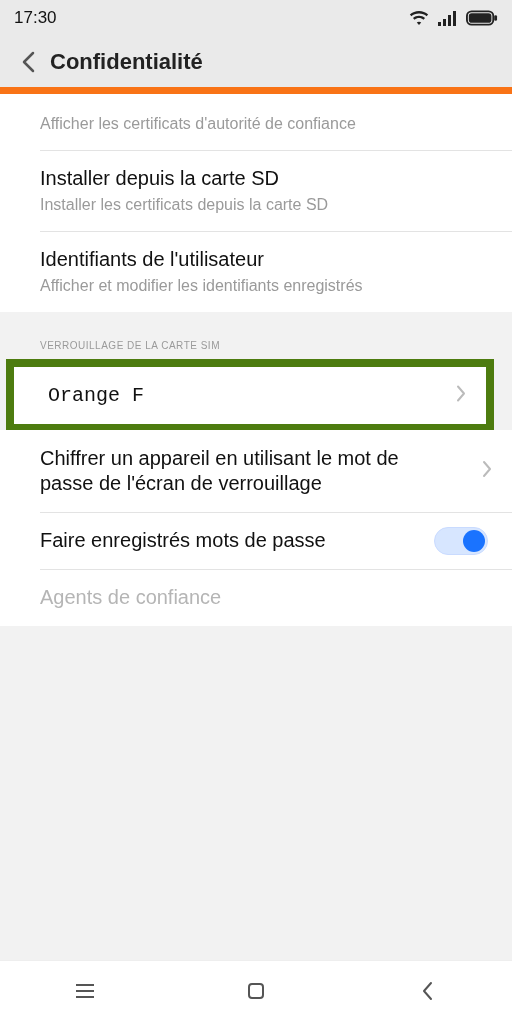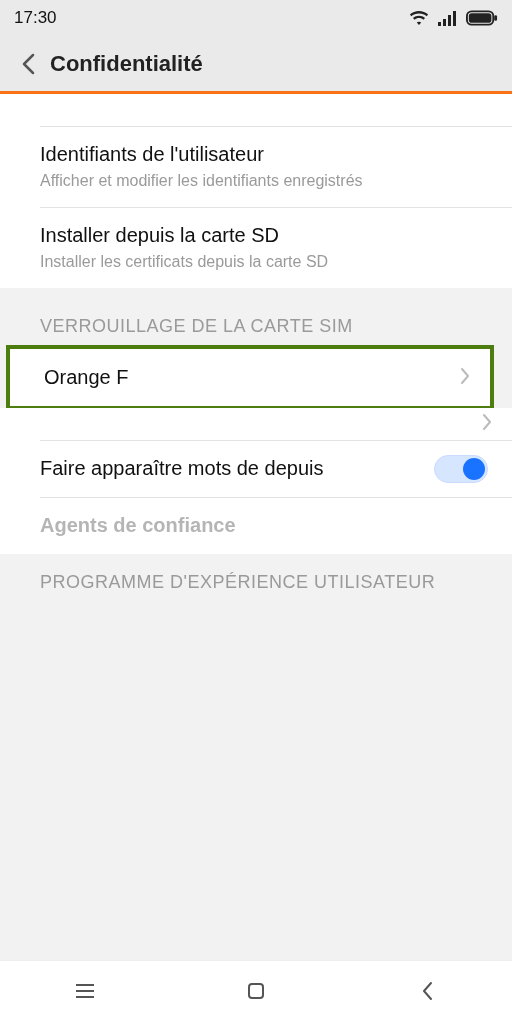--- a/index.html
+++ b/index.html
@@ -3,40 +3,40 @@
 <meta charset="utf-8">
 <style>
   * { box-sizing: border-box; margin: 0; padding: 0; }
   html, body { width: 512px; height: 1024px; font-family: -apple-system, "Helvetica Neue", Arial, sans-serif; background: #fff; color: #000; overflow: hidden; }
   .phone { width: 512px; height: 1024px; position: relative; background: #fff; }
 
   .status-bar { height: 36px; background: #eaeaea; display: flex; align-items: center; justify-content: space-between; padding: 12px 14px; font-size: 17px; color: #111; }
   .status-right { display: flex; align-items: center; gap: 8px; }
   .status-right svg { display: block; }
 
-  .header { height: 58px; background: #eaeaea; display: flex; align-items: center; padding: 0 14px; border-bottom: 3px solid #f97316; }
+  .header { height: 58px; background: #eaeaea; display: flex; align-items: center; padding: 0 14px; border-bottom: 7px solid #f97316; }
   .back-chevron { width: 28px; height: 28px; display: flex; align-items: center; justify-content: center; margin-right: 8px; }
   .header-title { font-size: 22px; font-weight: 700; color: #222; }
 
   .content { position: absolute; top: 94px; bottom: 64px; left: 0; right: 0; overflow: hidden; background: #f2f2f2; }
 
   .group { background: #fff; }
-  .section-header { font-size: 18px; letter-spacing: 0.5px; color: #9a9a9a; padding: 18px 48px 10px 40px; background: #f2f2f2; text-transform: uppercase; }
+  .section-header { font-size: 10px; letter-spacing: 0.5px; color: #9a9a9a; padding: 18px 48px 10px 40px; background: #f2f2f2; text-transform: uppercase; }
   .section-header.first-gap { padding-top: 28px; }
 
   .row { padding: 16px 40px 16px 40px; background: #fff; position: relative; }
   .row + .row::before { content: ""; position: absolute; top: 0; left: 40px; right: 0; height: 1px; background: #e3e3e3; }
   .row .title { font-size: 20px; color: #111; line-height: 1.25; }
   .row .subtitle { font-size: 16px; color: #9a9a9a; margin-top: 4px; line-height: 1.25; }
-  .row.disabled .title { color: #b5b5b5; font-weight: bold; }
+  .row.disabled .title { color: #b5b5b5; }
   .row.with-chevron { padding-right: 56px; }
   .row .chevron { position: absolute; right: 20px; top: 50%; transform: translateY(-50%); }
   .row .toggle { position: absolute; right: 24px; top: 50%; transform: translateY(-50%); }
 
-  .highlight-box { border: 4px solid #4d7c0f; margin: -2px 18px -2px 6px; }
+  .highlight-box { border: 8px solid #4d7c0f; margin: -2px 18px -2px 6px; font-family: Liberation Mono, monospace; }
   .highlight-box .row { padding-left: 34px; }
 
   .toggle-track { width: 54px; height: 28px; border-radius: 14px; background: #d7e6ff; position: relative; border: 1px solid #c9dbff; }
   .toggle-knob { position: absolute; right: 2px; top: 2px; width: 22px; height: 22px; border-radius: 50%; background: #1a73ff; }
   .content-inner { background: #f2f2f2; }
 
   .nav-bar { position: absolute; bottom: 0; left: 0; right: 0; height: 64px; background: #fff; display: flex; align-items: center; justify-content: space-around; border-top: 1px solid #eee; }
   .nav-bar .nav-btn { width: 60px; height: 40px; display: flex; align-items: center; justify-content: center; }
 
   .cut-row { padding-bottom: 4px; }
@@ -79,28 +79,29 @@
         </svg>
     </div>
     <div class="header-title">Confidentialité</div>
   </div>
 
   <div class="content">
     <div class="content-inner">
 
       <div class="group">
         <div class="row">
+          <div class="subtitle">Afficher les certificats d'autorité de confiance</div>
+        </div>
+        <div class="row">
+          <div class="title">Installer depuis la carte SD</div>
+          <div class="subtitle">Installer les certificats depuis la carte SD</div>
         </div>
         <div class="row">
           <div class="title">Identifiants de l'utilisateur</div>
           <div class="subtitle">Afficher et modifier les identifiants enregistrés</div>
-        </div>
-        <div class="row">
-          <div class="title">Installer depuis la carte SD</div>
-          <div class="subtitle">Installer les certificats depuis la carte SD</div>
         </div>
       </div>
 
       <div class="section-header first-gap">VERROUILLAGE DE LA CARTE SIM</div>
 
       <div class="highlight-box">
         <div class="group">
           <div class="row with-chevron">
             <div class="title">Orange F</div>
             <span class="chevron">
@@ -108,40 +109,40 @@
                   <path d="M2 2 L8 9 L2 16" stroke="#bbb" stroke-width="2" fill="none" stroke-linecap="round" stroke-linejoin="round"></path>
                 </svg>
             </span>
           </div>
         </div>
       </div>
 
 
       <div class="group">
         <div class="row with-chevron">
+          <div class="title">Chiffrer un appareil en utilisant le mot de passe de l'écran de verrouillage</div>
           <span class="chevron">
             <svg width="10" height="18" viewBox="0 0 10 18">
                 <path d="M2 2 L8 9 L2 16" stroke="#bbb" stroke-width="2" fill="none" stroke-linecap="round" stroke-linejoin="round"></path>
               </svg>
           </span>
         </div>
         <div class="row">
-          <div class="title">Faire apparaître mots de depuis</div>
+          <div class="title">Faire enregistrés mots de passe</div>
           <span class="toggle">
             <div class="toggle-track">
                 <div class="toggle-knob"></div>
               </div>
           </span>
         </div>
         <div class="row disabled">
           <div class="title">Agents de confiance</div>
         </div>
       </div>
 
-      <div class="section-header">PROGRAMME D'EXPÉRIENCE UTILISATEUR</div>
 
 
     </div>
   </div>
 
   <div class="nav-bar">
     <div class="nav-btn">
       <span>
         <svg width="22" height="18" viewBox="0 0 22 18">
             <line x1="2" y1="3" x2="20" y2="3" stroke="#555" stroke-width="2"></line>

